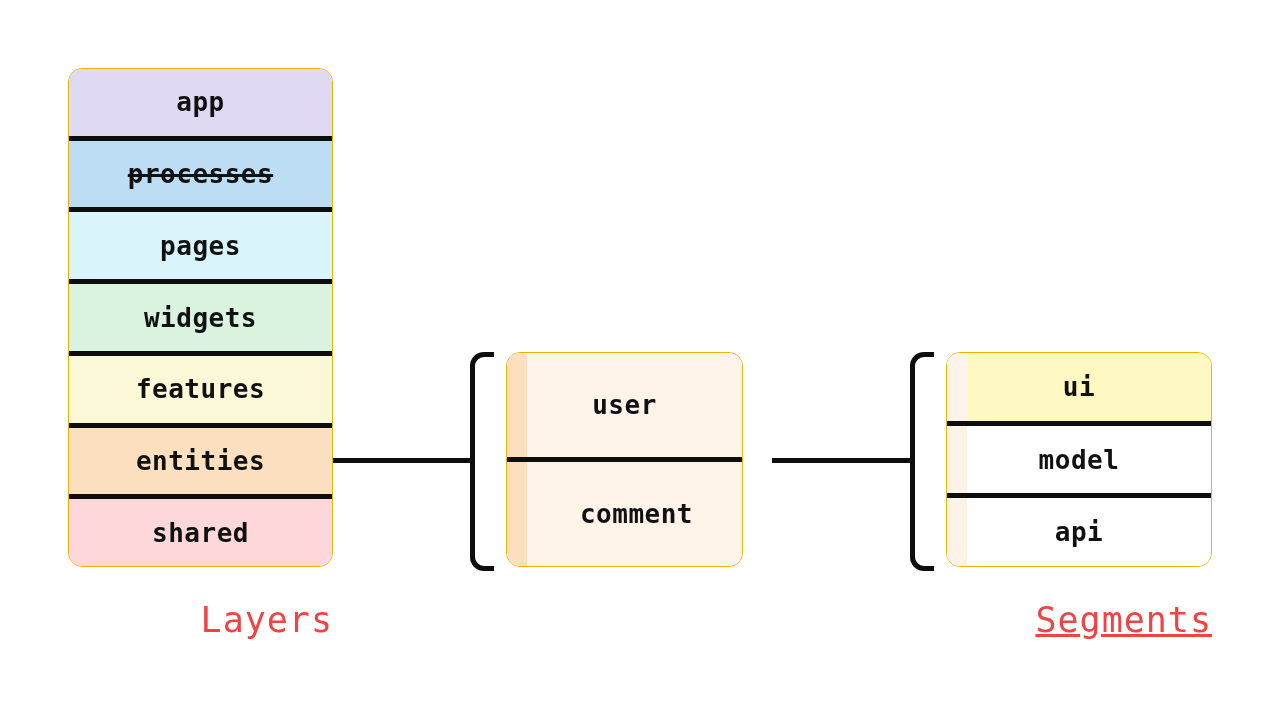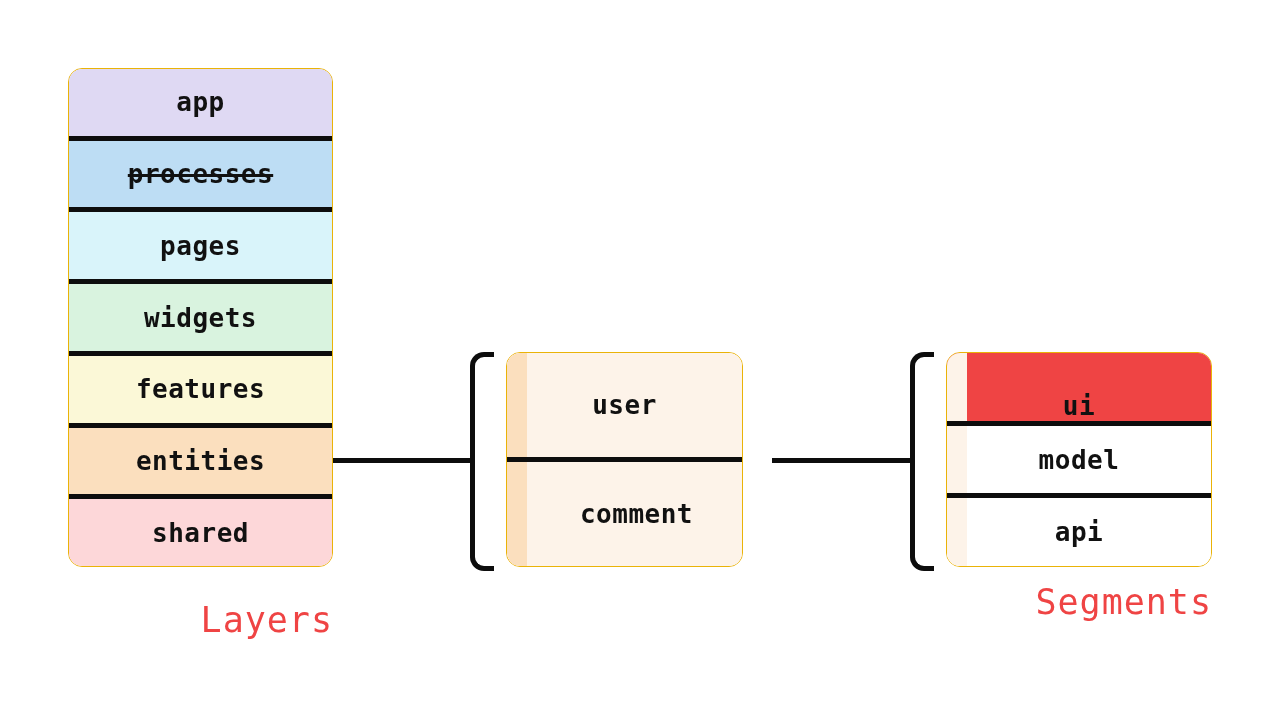--- a/index.html
+++ b/index.html
@@ -68,21 +68,21 @@
   
   #layers-stack   { left: 68px;  top: 68px;  width: 265px; height: 499px; }
   #slices-stack   { left: 506px; top: 352px; width: 237px; height: 215px; }
   #segments-stack { left: 946px; top: 352px; width: 266px; height: 215px; }
   #connector-layers-slices   { left: 333px; top: 458px; width: 140px; }
   #connector-slices-segments { left: 772px; top: 458px; width: 141px; }
   #bracket-slices   { left: 470px; top: 352px; }
   #bracket-segments { left: 910px; top: 352px; }
   #label-layers   { left: 68px;  top: 600px; width: 265px; }
   #label-slices   { left: 506px; top: 600px; width: 266px; }
-  #label-segments { left: 946px; top: 582px; width: 266px; }
+  #label-segments { left: 946px; top: 600px; width: 266px; text-decoration: underline; }
 </style>
 </head>
 <body>
 
 <div class="canvas">
 
   <div class="stack" id="layers-stack">
     <div class="row" style="background-color: rgb(223, 217, 243);">
       <span class="row-label">app</span>
     </div>
@@ -119,21 +119,21 @@
       <span class="strip" style="background-color: rgb(251, 223, 190);"></span>
       <span class="row-label">comment</span>
     </div>
   </div>
 
   <div class="connector" id="connector-slices-segments"></div>
 
   <div class="bracket" id="bracket-segments"></div>
 
   <div class="stack" id="segments-stack">
-    <div class="row" style="background-color: #ef4444; align-items: flex-end;">
+    <div class="row" style="background-color: #fef9c3;">
       <span class="strip" style="background-color: rgb(253, 243, 233);"></span>
       <span class="row-label">ui</span>
     </div>
     <div class="row" style="background-color: rgb(255, 255, 255);">
       <span class="strip" style="background-color: rgb(253, 243, 233);"></span>
       <span class="row-label">model</span>
     </div>
     <div class="row" style="background-color: rgb(255, 255, 255);">
       <span class="strip" style="background-color: rgb(253, 243, 233);"></span>
       <span class="row-label">api</span>

